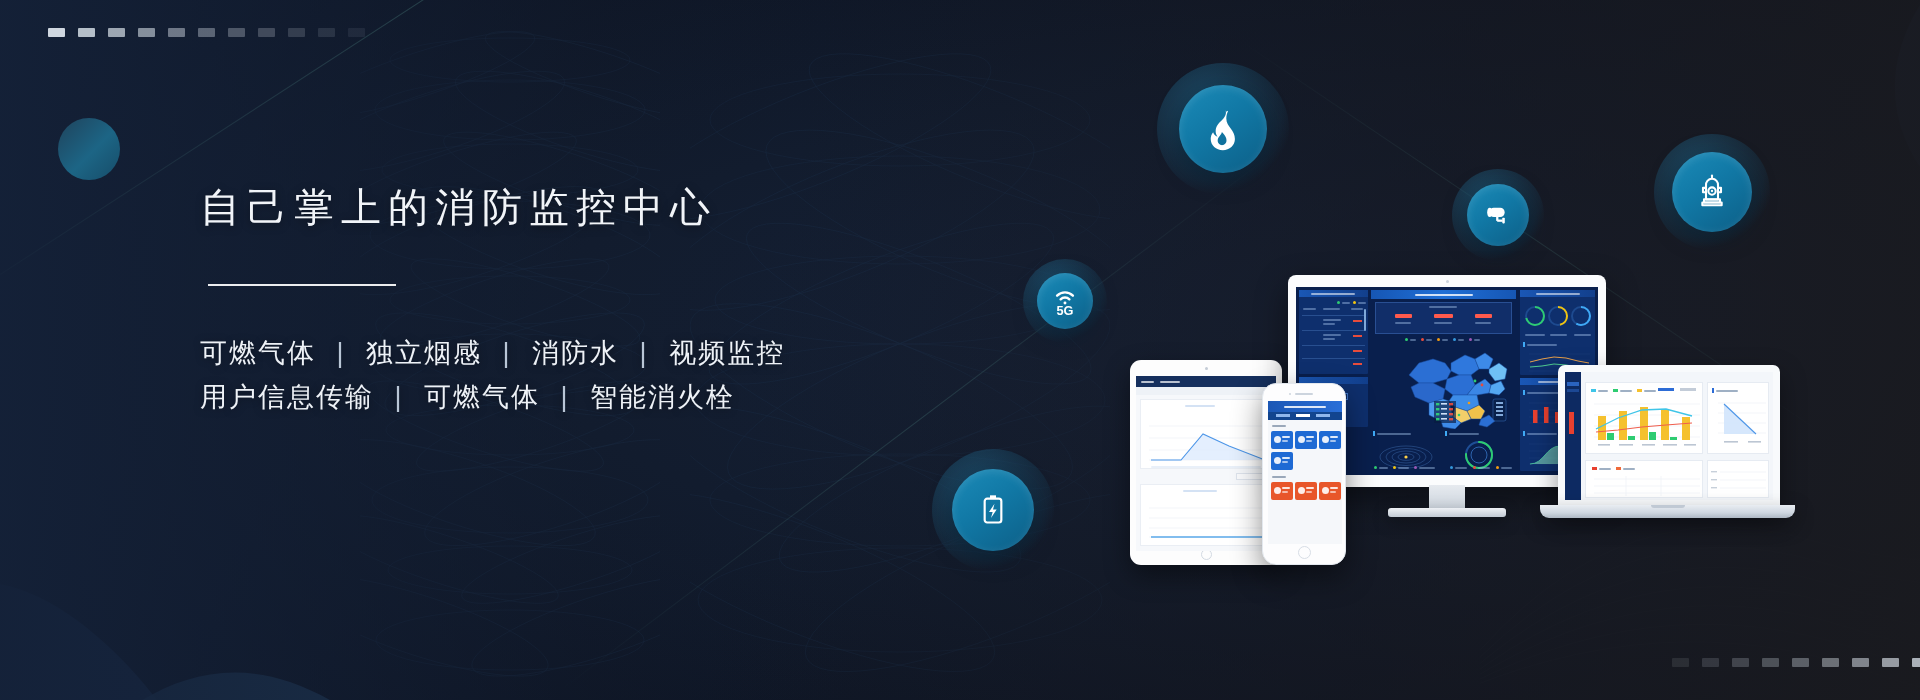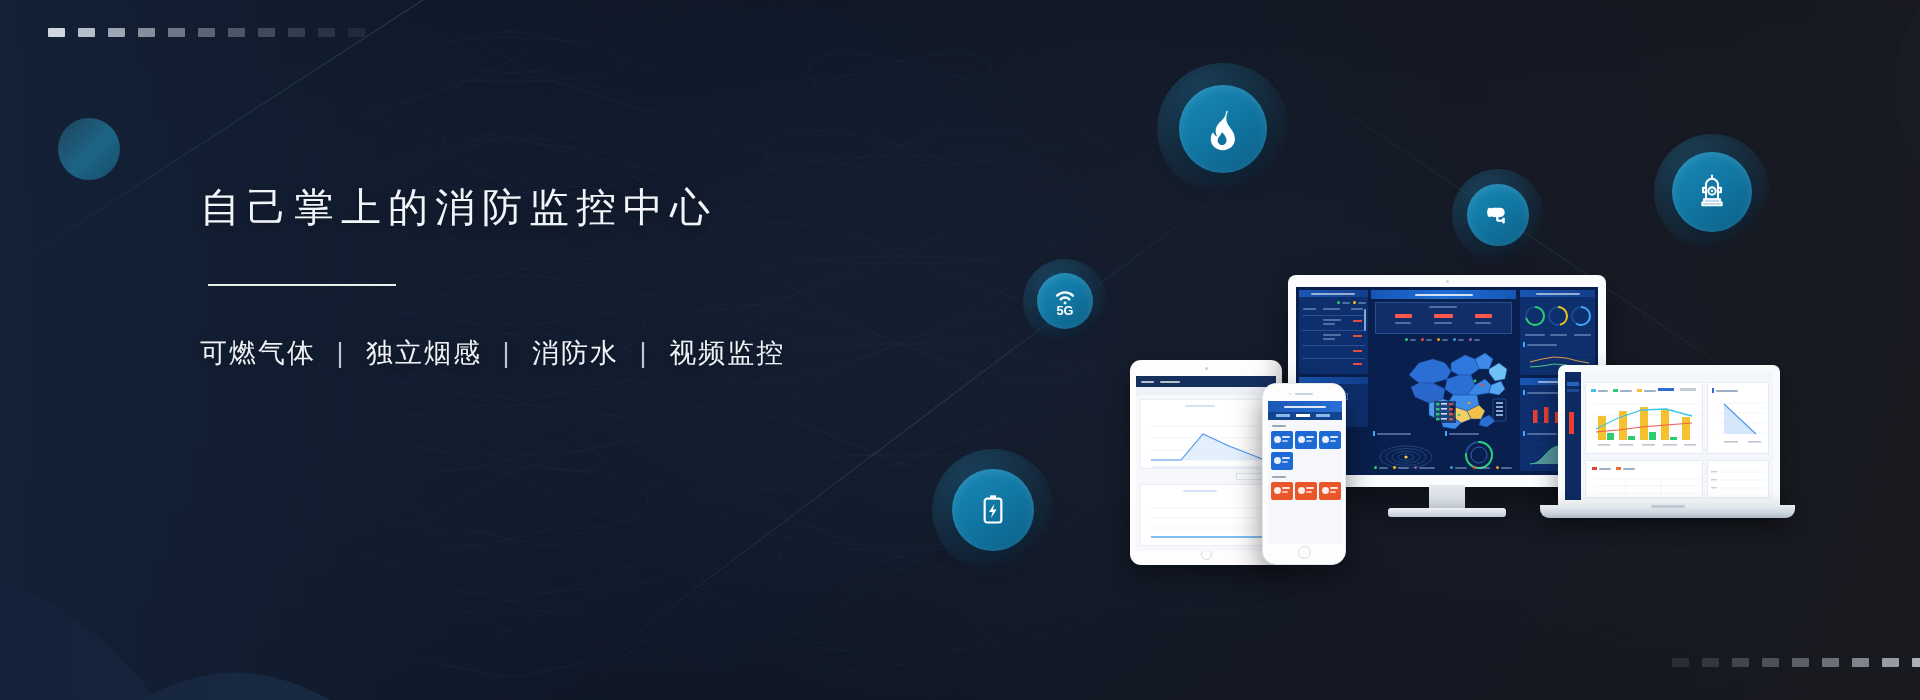--- a/index.html
+++ b/index.html
@@ -195,20 +195,27 @@
 
     <div class="features">
       <div class="feature-line">
         <span>可燃气体</span>
         <span class="sep">|</span>
         <span>独立烟感</span>
         <span class="sep">|</span>
         <span>消防水</span>
         <span class="sep">|</span>
         <span>视频监控</span>
+      </div>
+      <div class="feature-line">
+        <span>用户信息传输</span>
+        <span class="sep">|</span>
+        <span>可燃气体</span>
+        <span class="sep">|</span>
+        <span>智能消火栓</span>
       </div>
     </div>
   </div>
 
   <div class="badge" style="left:1171px;top:77px;width:104px;height:104px;">
     <div class="ring" style="inset:-14px;"></div>
     <div class="disc" style="width:88px;height:88px;">
       <svg width="44" height="44" viewBox="0 0 24 24">
         <path fill="#ffffff" d="M13.5 1.5c.6 3-1 4.6-2.4 6C9.5 9 8 10.6 8 13.2c0 1.2.4 2.2 1 3-1.2-.4-2-1.3-2.4-2.4-.8 1-1.3 2.3-1.3 3.7 0 3.4 2.9 6.1 6.6 6.1s6.6-2.7 6.6-6.1c0-2.5-1.1-4.2-2.3-5.8-1.2-1.6-2.4-3.1-2.4-5.4 0-1.7.5-3.2 1-4.3-.6.2-1.3.6-1.3.6zM12 21c-1.6 0-2.9-1.2-2.9-2.7 0-1.1.5-1.8 1.1-2.5.5-.6 1-1.2 1.2-2.1.5.5 1 1 1.4 1.6.6.8 1.1 1.7 1.1 3 0 1.5-1.3 2.7-2.9 2.7z"></path>
       </svg>

